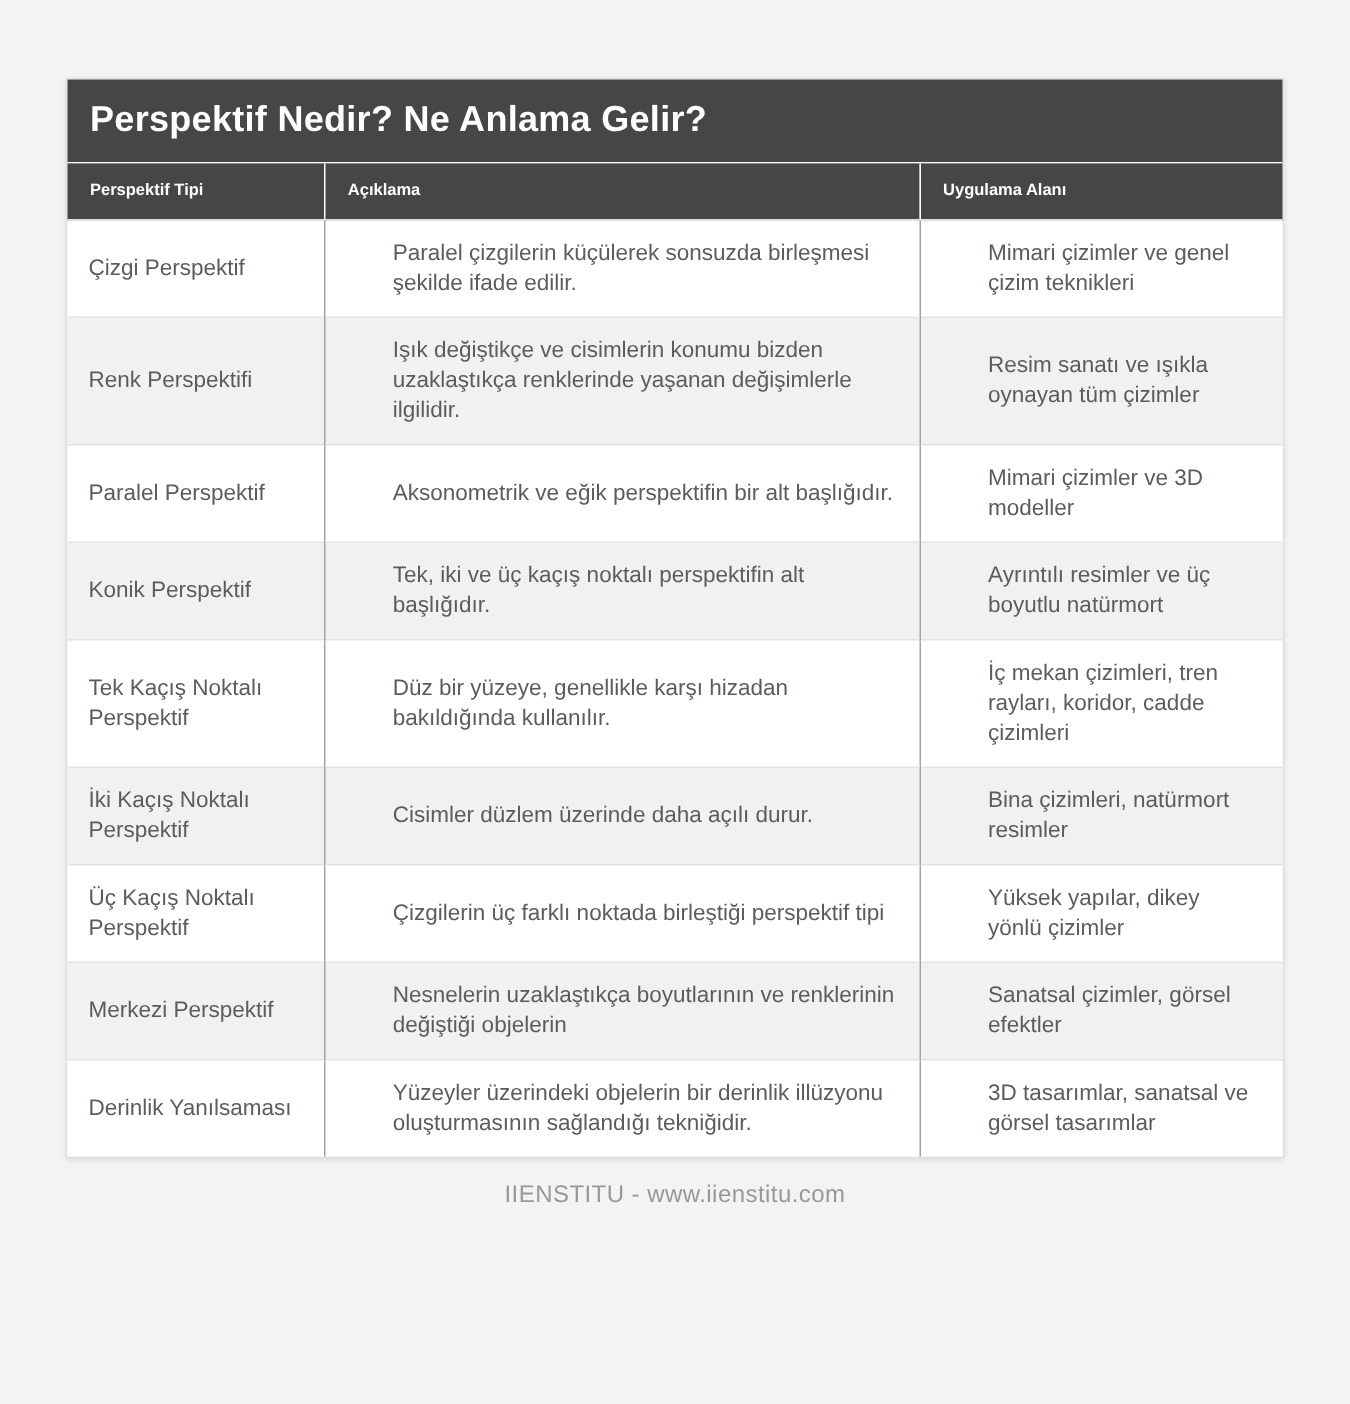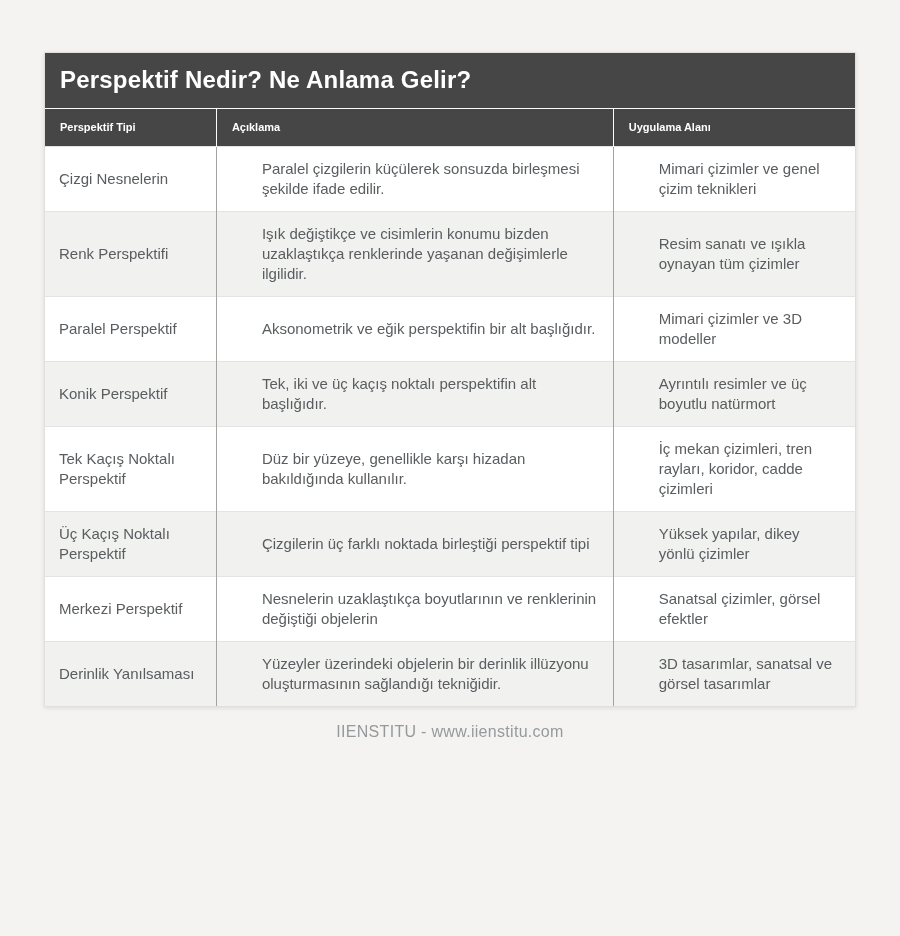--- a/index.html
+++ b/index.html
@@ -81,21 +81,21 @@
       </colgroup>
     <thead>
       <tr>
         <th>Perspektif Tipi</th>
         <th>Açıklama</th>
         <th>Uygulama Alanı</th>
       </tr>
     </thead>
     <tbody>
       <tr>
-        <td class="type-cell">Çizgi Nesnelerin</td>
+        <td class="type-cell">Çizgi Perspektif</td>
         <td>Paralel çizgilerin küçülerek sonsuzda birleşmesi şekilde ifade edilir.</td>
         <td>Mimari çizimler ve genel çizim teknikleri</td>
       </tr>
       <tr>
         <td class="type-cell">Renk Perspektifi</td>
         <td>Işık değiştikçe ve cisimlerin konumu bizden uzaklaştıkça renklerinde yaşanan değişimlerle ilgilidir.</td>
         <td>Resim sanatı ve ışıkla oynayan tüm çizimler</td>
       </tr>
       <tr>
         <td class="type-cell">Paralel Perspektif</td>
@@ -106,20 +106,25 @@
         <td class="type-cell">Konik Perspektif</td>
         <td>Tek, iki ve üç kaçış noktalı perspektifin alt başlığıdır.</td>
         <td>Ayrıntılı resimler ve üç boyutlu natürmort</td>
       </tr>
       <tr>
         <td class="type-cell">Tek Kaçış Noktalı Perspektif</td>
         <td>Düz bir yüzeye, genellikle karşı hizadan bakıldığında kullanılır.</td>
         <td>İç mekan çizimleri, tren rayları, koridor, cadde çizimleri</td>
       </tr>
       <tr>
+        <td class="type-cell">İki Kaçış Noktalı Perspektif</td>
+        <td>Cisimler düzlem üzerinde daha açılı durur.</td>
+        <td>Bina çizimleri, natürmort resimler</td>
+      </tr>
+      <tr>
         <td class="type-cell">Üç Kaçış Noktalı Perspektif</td>
         <td>Çizgilerin üç farklı noktada birleştiği perspektif tipi</td>
         <td>Yüksek yapılar, dikey yönlü çizimler</td>
       </tr>
       <tr>
         <td class="type-cell">Merkezi Perspektif</td>
         <td>Nesnelerin uzaklaştıkça boyutlarının ve renklerinin değiştiği objelerin</td>
         <td>Sanatsal çizimler, görsel efektler</td>
       </tr>
       <tr>

